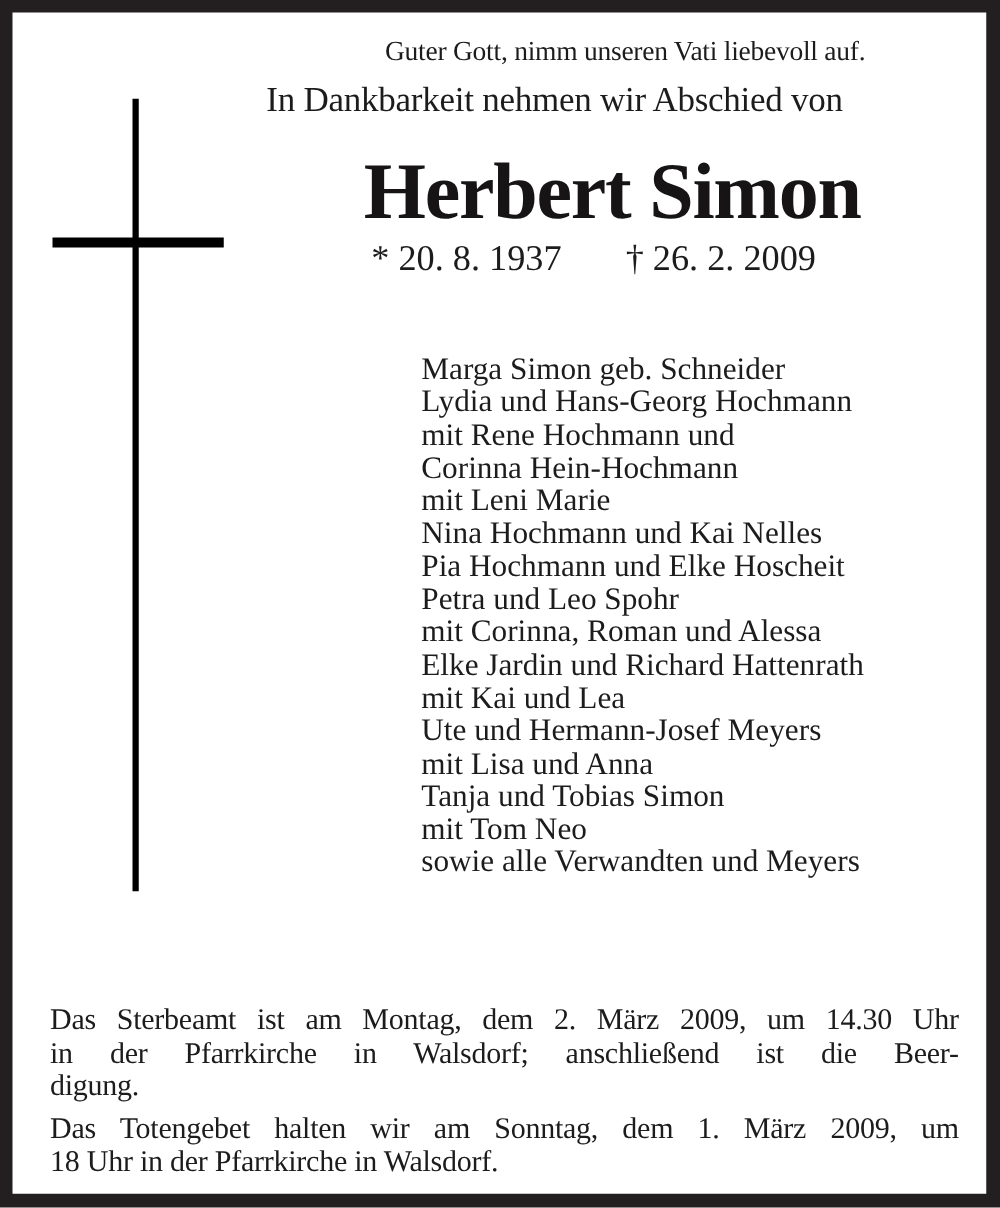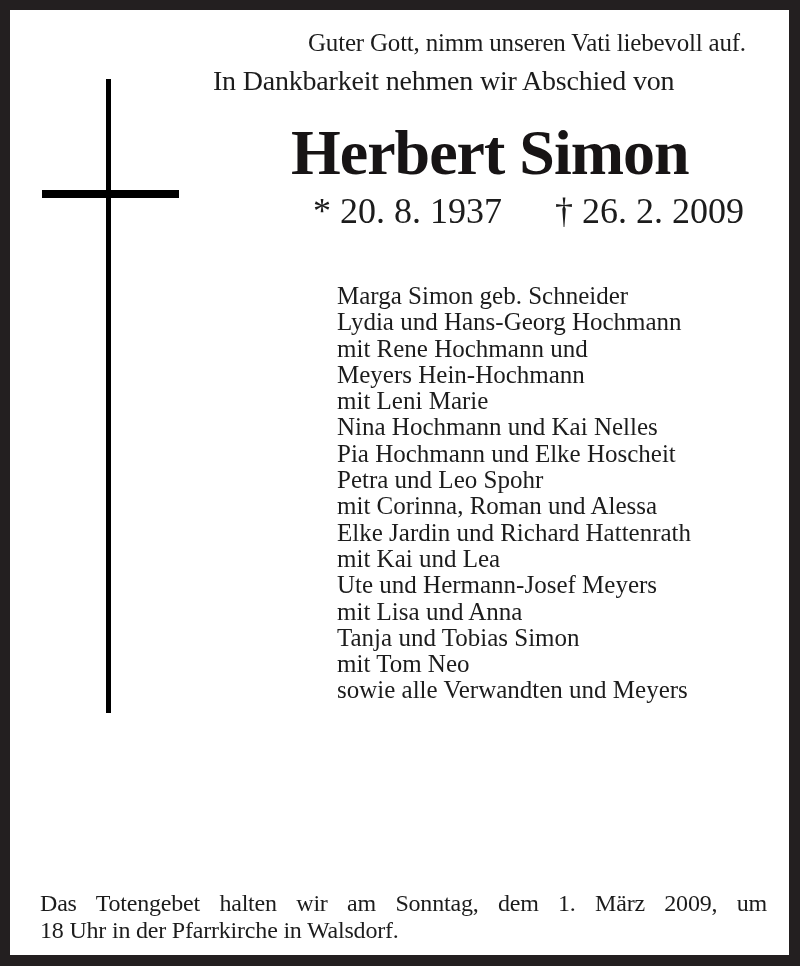--- a/index.html
+++ b/index.html
@@ -37,21 +37,21 @@
   }
   .cross-h {
     position: absolute;
     left: 42px; top: 190px;
     width: 137px; height: 8px;
     background: #000000;
   }
   .epigraph {
     position: absolute;
     left: 308px; top: 30px;
-    font-size: 25px;
+    font-size: 22px;
     line-height: 1;
     letter-spacing: -0.2px;
     white-space: nowrap;
   }
   .intro {
     position: absolute;
     left: 213px; top: 67px;
     font-size: 28px;
     line-height: 1;
     letter-spacing: -0.2px;
@@ -63,22 +63,22 @@
     margin: 0;
     font-size: 64px;
     font-weight: bold;
     line-height: 1;
     letter-spacing: -1px;
     white-space: nowrap;
     color: #171415;
   }
   .dates {
     position: absolute;
-    left: 313px; top: 193px;
-    font-size: 36px;
+    left: 297px; top: 193px;
+    font-size: 29px;
     line-height: 1;
     white-space: nowrap;
   }
   .death {
     margin-left: 44px;
   }
   .mourners {
     position: absolute;
     left: 337px; top: 274px;
     font-size: 25px;
@@ -142,35 +142,40 @@
   <div class="dates">
     <span class="birth">* 20. 8. 1937</span>
     <span class="death">† 26. 2. 2009</span>
   </div>
 
   <div class="mourners">
     <div class="mourner-list">
         <div class="mourner-line">Marga Simon geb. Schneider</div>
         <div class="mourner-line">Lydia und Hans-Georg Hochmann</div>
         <div class="mourner-line">mit Rene Hochmann und</div>
-        <div class="mourner-line">Meyers Hein-Hochmann</div>
+        <div class="mourner-line">Corinna Hein-Hochmann</div>
         <div class="mourner-line">mit Leni Marie</div>
         <div class="mourner-line">Nina Hochmann und Kai Nelles</div>
         <div class="mourner-line">Pia Hochmann und Elke Hoscheit</div>
         <div class="mourner-line">Petra und Leo Spohr</div>
         <div class="mourner-line">mit Corinna, Roman und Alessa</div>
         <div class="mourner-line">Elke Jardin und Richard Hattenrath</div>
         <div class="mourner-line">mit Kai und Lea</div>
         <div class="mourner-line">Ute und Hermann-Josef Meyers</div>
         <div class="mourner-line">mit Lisa und Anna</div>
         <div class="mourner-line">Tanja und Tobias Simon</div>
         <div class="mourner-line">mit Tom Neo</div>
         <div class="mourner-line">sowie alle Verwandten und Meyers</div>
       </div>
   </div>
 
 
+  <div class="para para1">
+      <div class="pline">Das Sterbeamt ist am Montag, dem 2. März 2009, um 14.30 Uhr</div>
+      <div class="pline">in der Pfarrkirche in Walsdorf; anschließend ist die Beer-</div>
+      <div class="pline">digung.</div>
+    </div>
 
   <div class="para para2">
       <div class="pline">Das Totengebet halten wir am Sonntag, dem 1. März 2009, um</div>
       <div class="pline">18 Uhr in der Pfarrkirche in Walsdorf.</div>
     </div>
 </div>
 
 </body></html>

